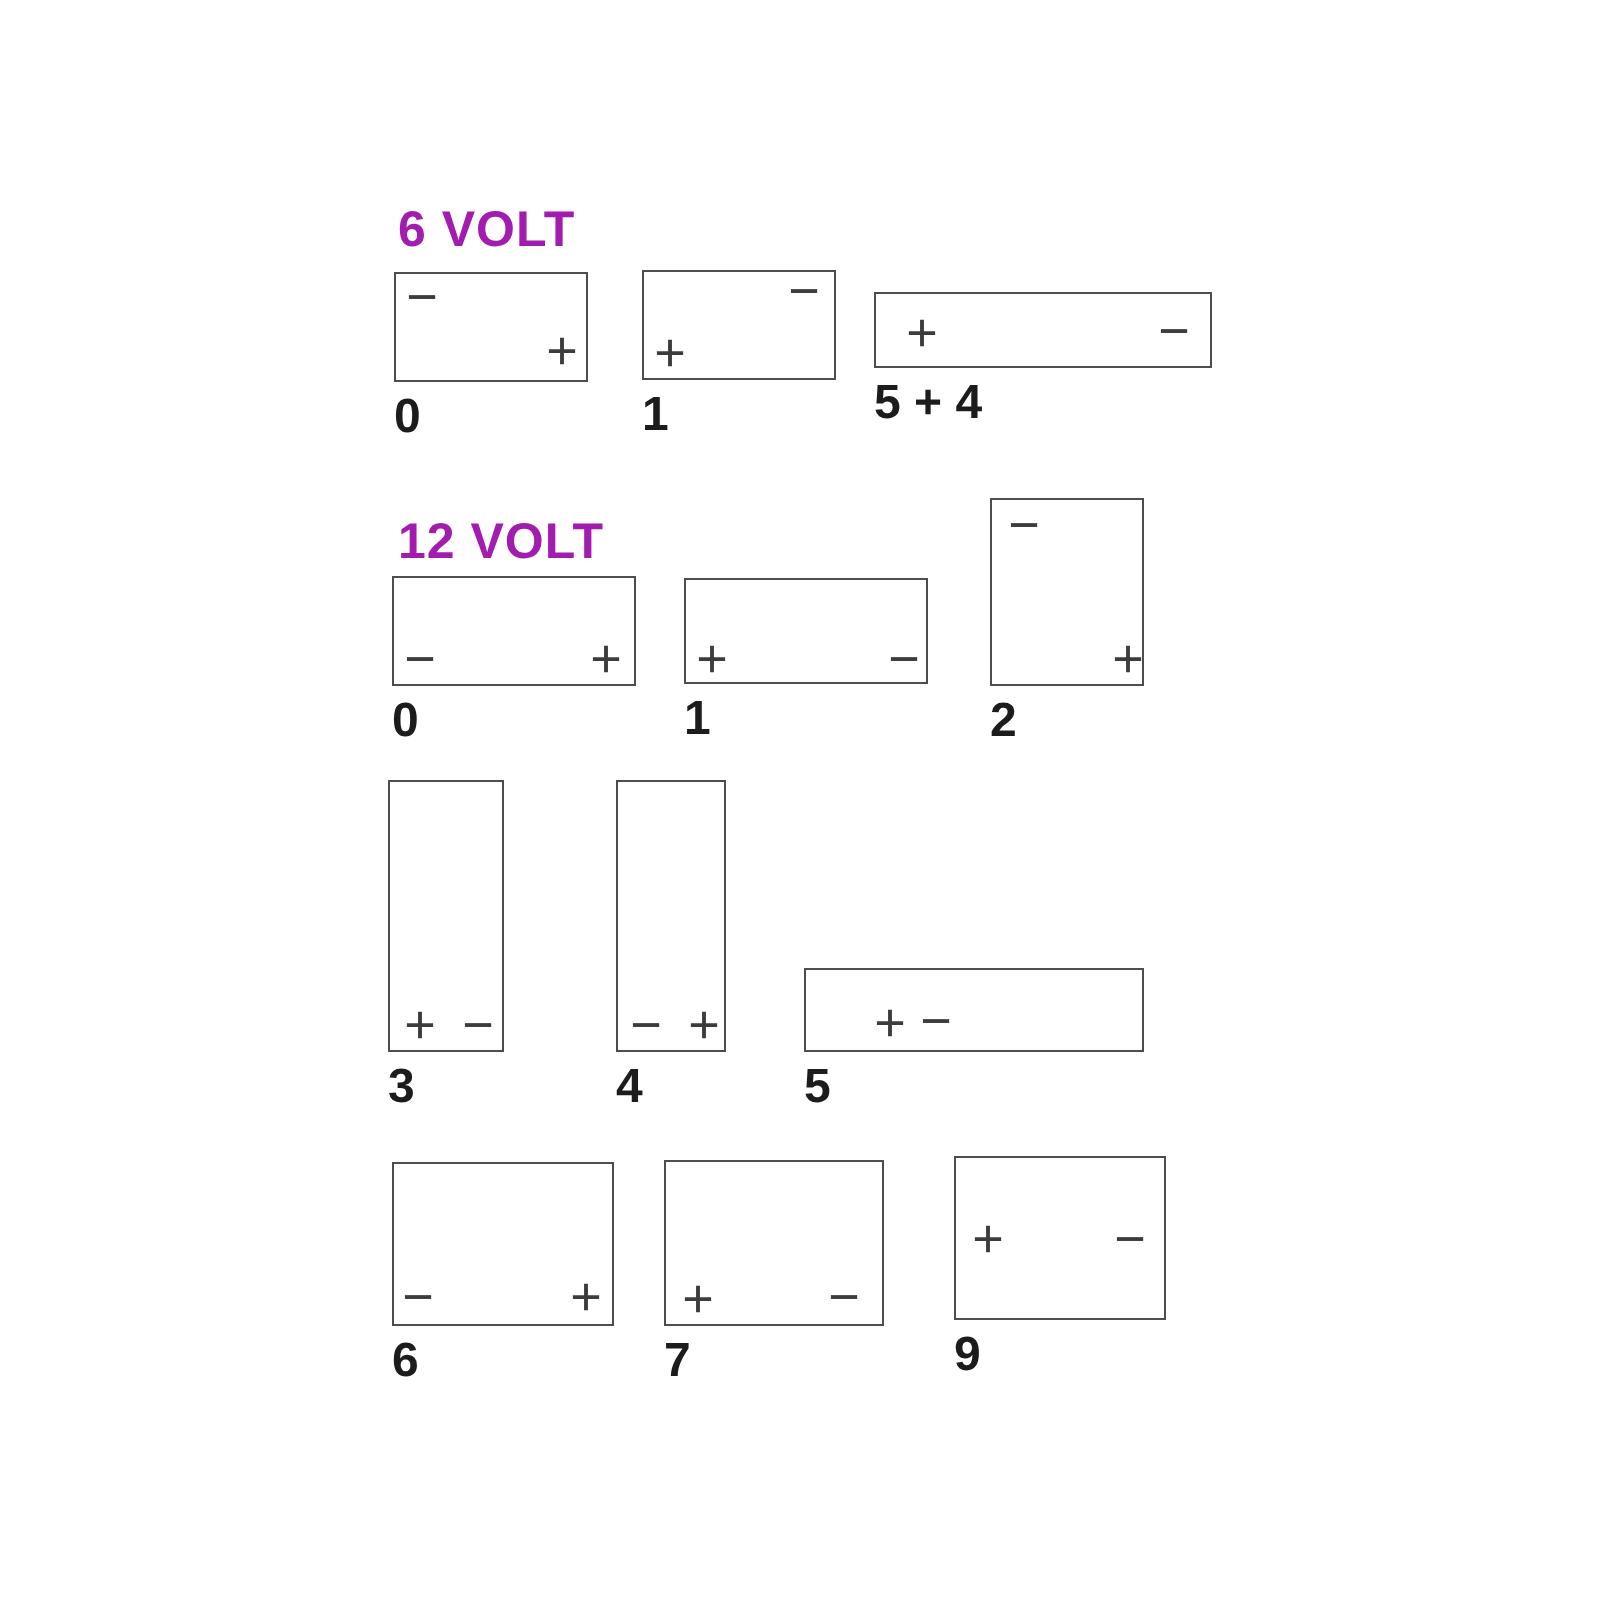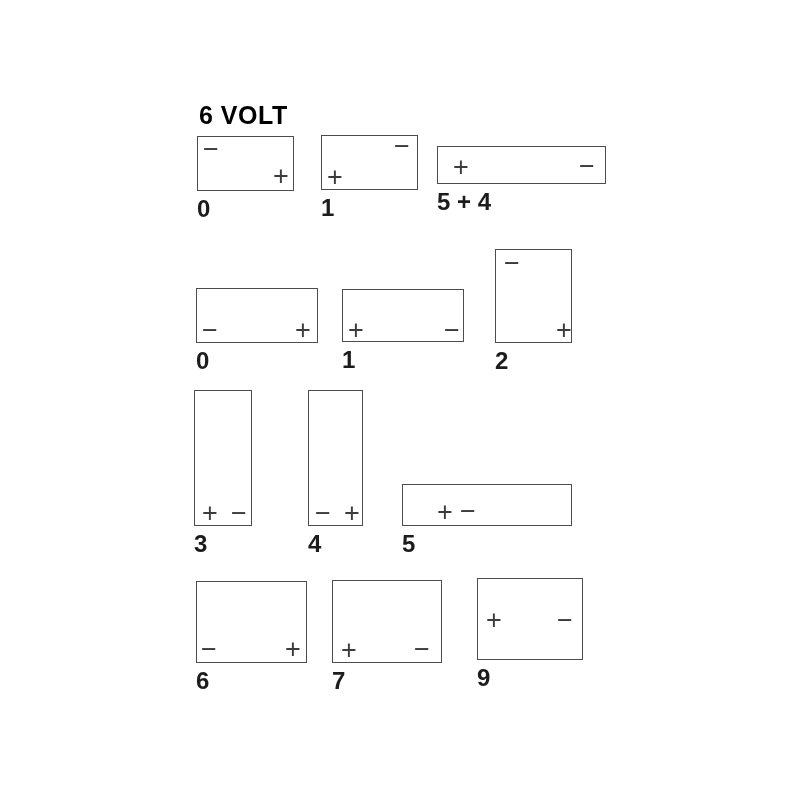--- a/index.html
+++ b/index.html
@@ -12,21 +12,21 @@
     width: 800px;
     height: 800px;
     background: #ffffff;
     font-family: "Liberation Sans", "DejaVu Sans", sans-serif;
     overflow: hidden;
   }
   .section-heading {
     position: absolute;
     font-size: 25px;
     font-weight: bold;
-    color: #000000;
+    color: #a21caf;
     letter-spacing: 0.5px;
     line-height: 1;
     white-space: nowrap;
   }
   .battery-box {
     position: absolute;
     border: 1px solid #4d4d4d;
     background: #ffffff;
     box-sizing: border-box;
   }
@@ -61,20 +61,21 @@
     <div class="battery-box" style="left: 321px; top: 135px; width: 97px; height: 55px;">
       <span class="terminal-sign" style="left: 80px; top: 10px;">−</span>
       <span class="terminal-sign" style="left: 13px; top: 41px;">+</span>
     </div>
     <div class="battery-label" style="left: 321px; top: 195px;">1</div>
     <div class="battery-box" style="left: 437px; top: 146px; width: 169px; height: 38px;">
       <span class="terminal-sign" style="left: 23px; top: 20px;">+</span>
       <span class="terminal-sign" style="left: 149px; top: 19px;">−</span>
     </div>
     <div class="battery-label" style="left: 437px; top: 189px;">5 + 4</div>
+    <div class="section-heading" style="left: 199px; top: 259px;">12 VOLT</div>
     <div class="battery-box" style="left: 196px; top: 288px; width: 122px; height: 55px;">
       <span class="terminal-sign" style="left: 13px; top: 41px;">−</span>
       <span class="terminal-sign" style="left: 106px; top: 41px;">+</span>
     </div>
     <div class="battery-label" style="left: 196px; top: 348px;">0</div>
     <div class="battery-box" style="left: 342px; top: 289px; width: 122px; height: 53px;">
       <span class="terminal-sign" style="left: 13px; top: 40px;">+</span>
       <span class="terminal-sign" style="left: 109px; top: 40px;">−</span>
     </div>
     <div class="battery-label" style="left: 342px; top: 347px;">1</div>

